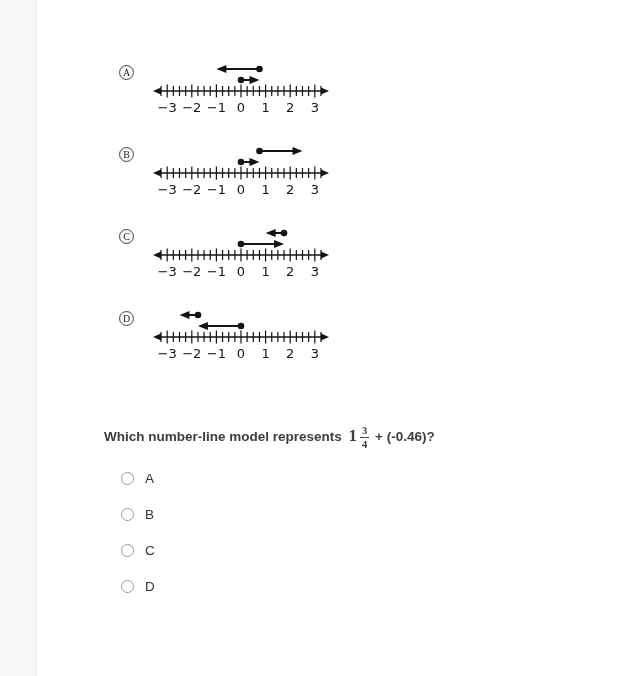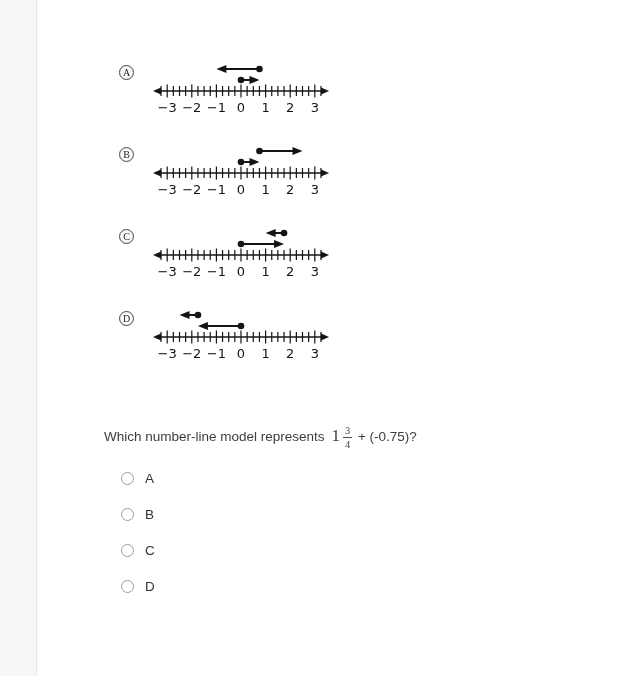--- a/index.html
+++ b/index.html
@@ -21,21 +21,21 @@
   }
   .model-badge{
     width:13px;height:13px;border:1px solid #4a4a4a;border-radius:50%;
     background:#fbfbfa;box-shadow:inset 0 0 1px #bbb;
     display:flex;align-items:center;justify-content:center;
     font-family:"Liberation Serif", serif;font-size:10px;line-height:1;color:#1d1d1d;
     margin:5px 17px 0 0;flex:0 0 auto;
   }
   svg.numberline{display:block;width:180px;height:58px;}
   .question{
-    margin:61px 0 0 0;font-size:13.5px;color:#3d3d3d;line-height:22px;
+    margin:61px 0 0 0;font-size:13.5px;color:#3d3d3d;line-height:22px;font-weight:bold;
   }
   .mixed{white-space:nowrap;color:#3d3d3d;}
   .mixed .whole{
     font-family:"Liberation Serif", serif;font-size:17px;margin:0 3px 0 3px;
   }
   .frac{
     display:inline-block;vertical-align:middle;text-align:center;
     font-family:"Liberation Serif", serif;font-size:10.5px;line-height:1.05;color:#3d3d3d;
     margin-right:2px;
   }
@@ -250,21 +250,21 @@
         <polygon points="46.949999999999996,20 56.949999999999996,16 56.949999999999996,24" fill="#141414"></polygon>
         <circle cx="46.949999999999996" cy="9" r="3.3" fill="#141414"></circle>
         <line x1="46.949999999999996" y1="9" x2="36.5" y2="9" stroke="#141414" stroke-width="2"></line>
         <polygon points="28.5,9 38.5,5 38.5,13" fill="#141414"></polygon>
       </svg>
   </div>
 
   <p class="question">
     <span>Which number-line model represents</span>
     <span class="mixed"><span class="whole">1</span><span class="frac"><span class="num">3</span><span class="den">4</span></span></span>
-    <span>+ (-0.75)?</span>
+    <span>+ (-0.46)?</span>
   </p>
 
   <div class="choices">
     <div class="choice-row">
       <span class="radio"></span>
       <span class="choice-label">A</span>
     </div>
     <div class="choice-row">
       <span class="radio"></span>
       <span class="choice-label">B</span>

